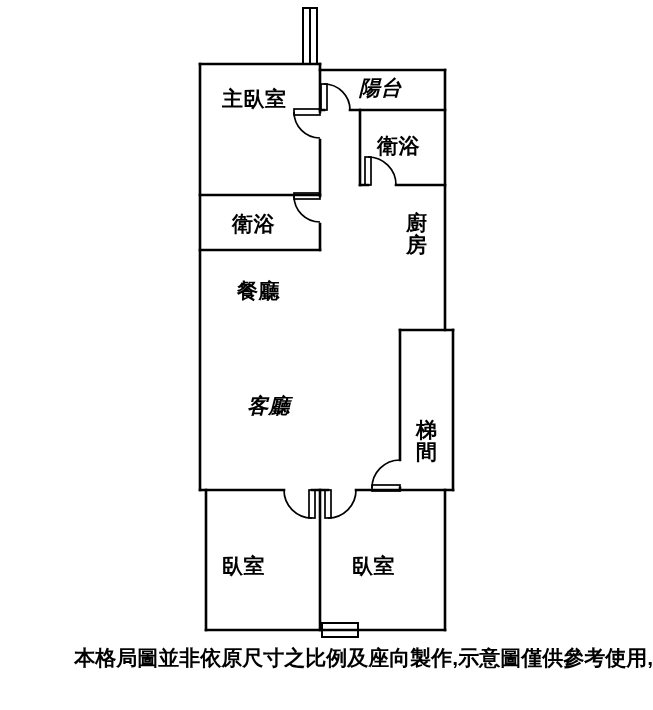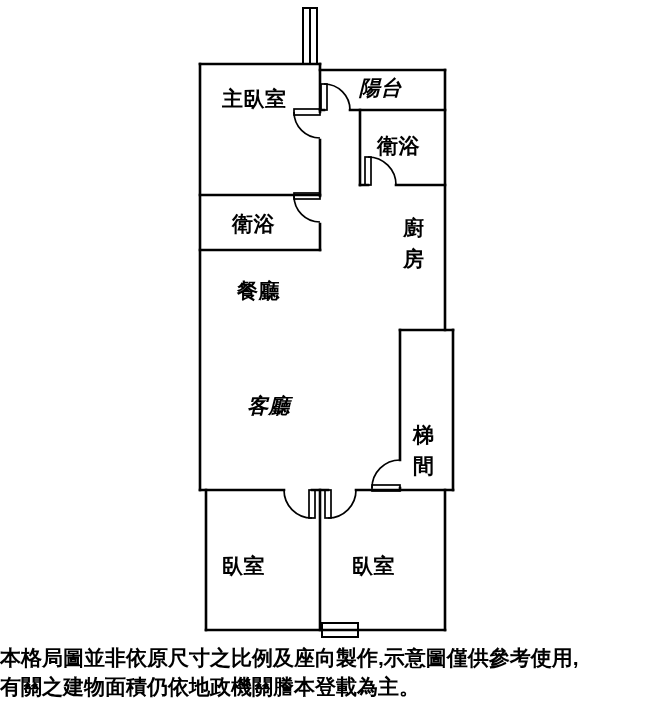--- a/index.html
+++ b/index.html
@@ -25,31 +25,31 @@
     font-size: 21px;
     line-height: 24px;
     font-weight: bold;
     color: #000;
     white-space: nowrap;
     letter-spacing: 0.5px;
   }
   .room-label.vertical {
     white-space: normal;
     width: 24px;
-    line-height: 31px;
-    text-align: left;
+    line-height: 22px;
+    text-align: right;
     word-break: break-all;
     letter-spacing: 0;
   }
   .disclaimer {
     position: absolute;
     top: 643px;
     left: 0;
     width: 653px;
-    text-align: left;
+    text-align: right;
     font-size: 21px;
     font-weight: bold;
     line-height: 29px;
     color: #000;
   }
 </style>
 </head>
 <body>
 
 <svg class="plan-svg" width="653" height="710" viewBox="0 0 653 710">
@@ -111,14 +111,13 @@
 <div class="room-label" style="left:232px; top:212px;">衛浴</div>
 <div class="room-label vertical" style="left:403px; top:212px;">廚房</div>
 <div class="room-label" style="left:237px; top:279px;text-align:right;">餐廳</div>
 <div class="room-label" style="left:247px; top:394px;font-style:italic;">客廳</div>
 <div class="room-label vertical" style="left:413px; top:378px;margin-top:41px;">梯間</div>
 <div class="room-label" style="left:222px; top:554px;">臥室</div>
 <div class="room-label" style="left:352px; top:554px;">臥室</div>
 
 <div class="disclaimer">
   <div>本格局圖並非依原尺寸之比例及座向製作,示意圖僅供參考使用,</div>
-  <div>有關之建物面積仍依地政機關謄本登載為主。</div>
 </div>
 
 </body></html>

